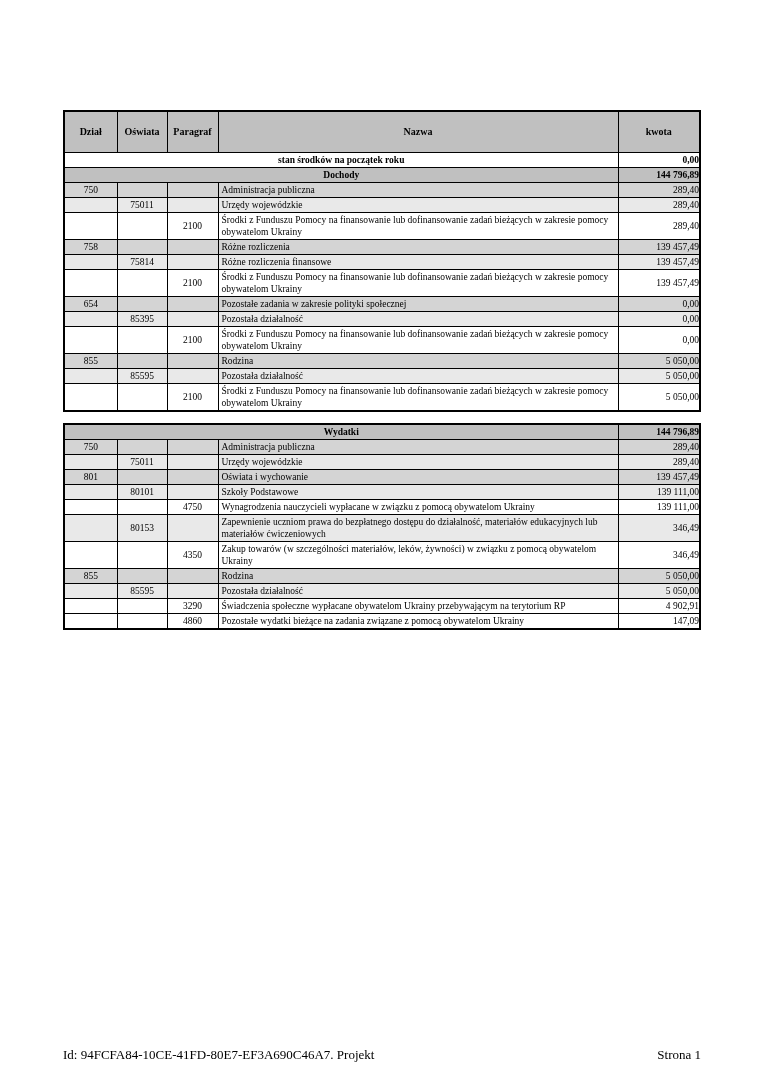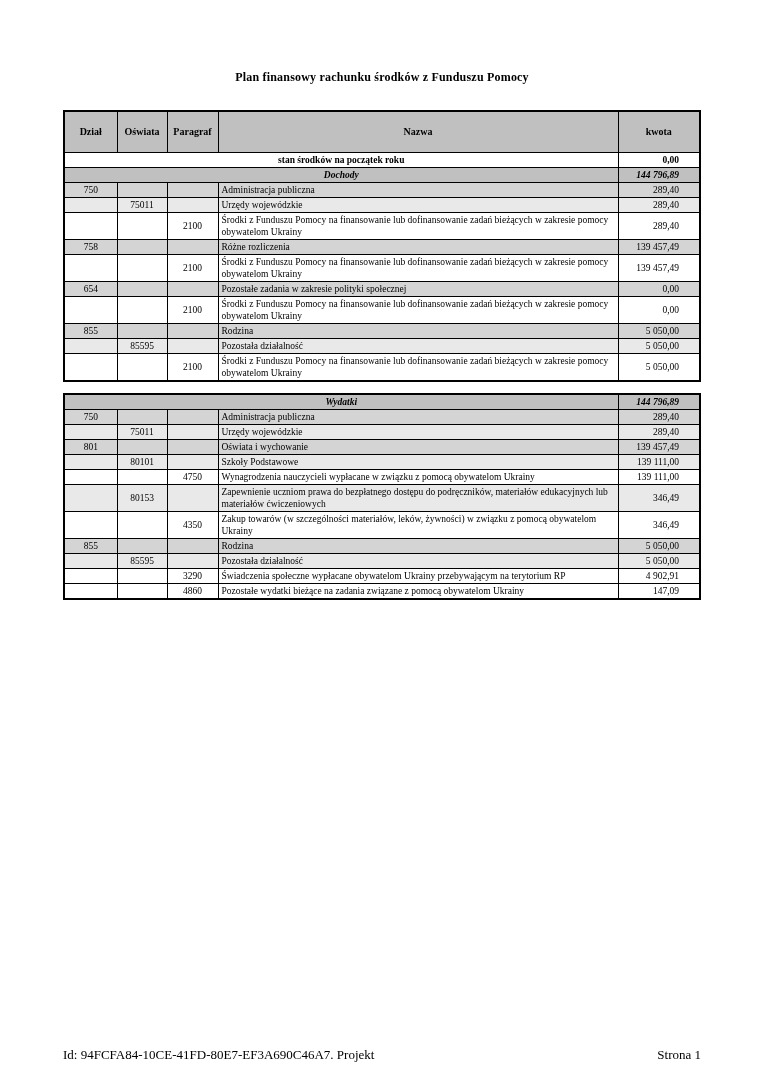--- a/index.html
+++ b/index.html
@@ -52,43 +52,42 @@
   th {
     height: 41px;
     background: var(--header_bg, #c0c0c0);
     font-weight: bold;
     text-align: center;
     font-size: 10px;
   }
   td { height: 13px; }
   .num   { text-align: center; }
   .nazwa { text-align: left; }
-  .kwota { text-align: right; padding-right: 20px; }
+  .kwota { text-align: right; padding-right: 0; }
   .merged { text-align: center; font-weight: bold; }
-  tr.r-section td { background: var(--header_bg, #c0c0c0); font-weight: bold; font-style: italic; }
+  tr.r-section td { background: var(--header_bg, #c0c0c0); font-weight: bold; }
   tr.r-summary td { background: #ffffff; font-weight: bold; margin-top: 33px; }
   tr.r-dzial td   { background: var(--dzial_bg, #d4d4d4); }
   tr.r-rozdzial td{ background: var(--rozdzial_bg, #e9e9e9); }
   tr.r-paragraf td{ background: #ffffff; }
   .footer {
     position: absolute;
     top: 1047px;
     left: 63px;
     right: 63px;
     display: flex;
     justify-content: space-between;
     font-size: 13px;
   }
 </style>
 </head>
 <body>
 
 <div class="page">
 
-  <div class="doc-title">Plan finansowy rachunku środków z Funduszu Pomocy</div>
 
   <div class="tables-wrap">
 
     <table class="budget">
       <colgroup>
         <col class="c-dzial">
           <col class="c-rozdz">
           <col class="c-parag">
           <col class="c-nazwa">
           <col class="c-kwota">
@@ -132,32 +131,46 @@
           <td class="nazwa">Środki z Funduszu Pomocy na finansowanie lub dofinansowanie zadań bieżących w zakresie pomocy obywatelom Ukrainy</td>
           <td class="kwota">289,40</td>
         </tr>
         <tr class="r-dzial">
           <td class="num">758</td>
           <td class="num"></td>
           <td class="num"></td>
           <td class="nazwa">Różne rozliczenia</td>
           <td class="kwota">139 457,49</td>
         </tr>
+        <tr class="r-rozdzial">
+          <td class="num"></td>
+          <td class="num">75814</td>
+          <td class="num"></td>
+          <td class="nazwa">Różne rozliczenia finansowe</td>
+          <td class="kwota">139 457,49</td>
+        </tr>
         <tr class="r-paragraf">
           <td class="num"></td>
           <td class="num"></td>
           <td class="num">2100</td>
           <td class="nazwa">Środki z Funduszu Pomocy na finansowanie lub dofinansowanie zadań bieżących w zakresie pomocy obywatelom Ukrainy</td>
           <td class="kwota">139 457,49</td>
         </tr>
         <tr class="r-dzial">
           <td class="num">654</td>
           <td class="num"></td>
           <td class="num"></td>
           <td class="nazwa">Pozostałe zadania w zakresie polityki społecznej</td>
+          <td class="kwota">0,00</td>
+        </tr>
+        <tr class="r-rozdzial">
+          <td class="num"></td>
+          <td class="num">85395</td>
+          <td class="num"></td>
+          <td class="nazwa">Pozostała działalność</td>
           <td class="kwota">0,00</td>
         </tr>
         <tr class="r-paragraf">
           <td class="num"></td>
           <td class="num"></td>
           <td class="num">2100</td>
           <td class="nazwa">Środki z Funduszu Pomocy na finansowanie lub dofinansowanie zadań bieżących w zakresie pomocy obywatelom Ukrainy</td>
           <td class="kwota">0,00</td>
         </tr>
         <tr class="r-dzial">
@@ -229,21 +242,21 @@
           <td class="num"></td>
           <td class="num"></td>
           <td class="num">4750</td>
           <td class="nazwa">Wynagrodzenia nauczycieli wypłacane w związku z pomocą obywatelom Ukrainy</td>
           <td class="kwota">139 111,00</td>
         </tr>
         <tr class="r-rozdzial">
           <td class="num"></td>
           <td class="num">80153</td>
           <td class="num"></td>
-          <td class="nazwa">Zapewnienie uczniom prawa do bezpłatnego dostępu do podręczników, materiałów edukacyjnych lub materiałów ćwiczeniowych</td>
+          <td class="nazwa">Zapewnienie uczniom prawa do bezpłatnego dostępu do działalność, materiałów edukacyjnych lub materiałów ćwiczeniowych</td>
           <td class="kwota">346,49</td>
         </tr>
         <tr class="r-paragraf">
           <td class="num"></td>
           <td class="num"></td>
           <td class="num">4350</td>
           <td class="nazwa">Zakup towarów (w szczególności materiałów, leków, żywności) w związku z pomocą obywatelom Ukrainy</td>
           <td class="kwota">346,49</td>
         </tr>
         <tr class="r-dzial">

